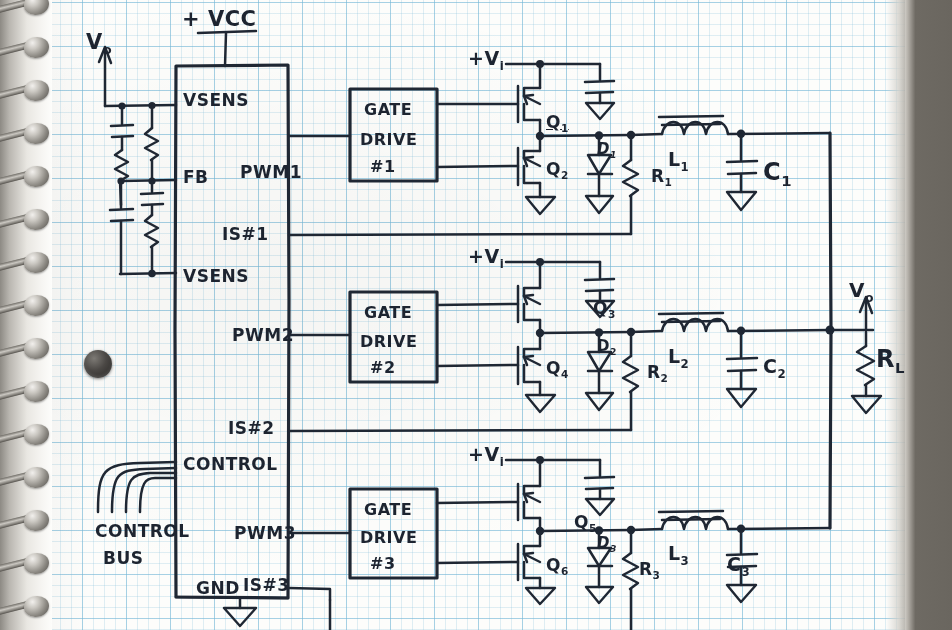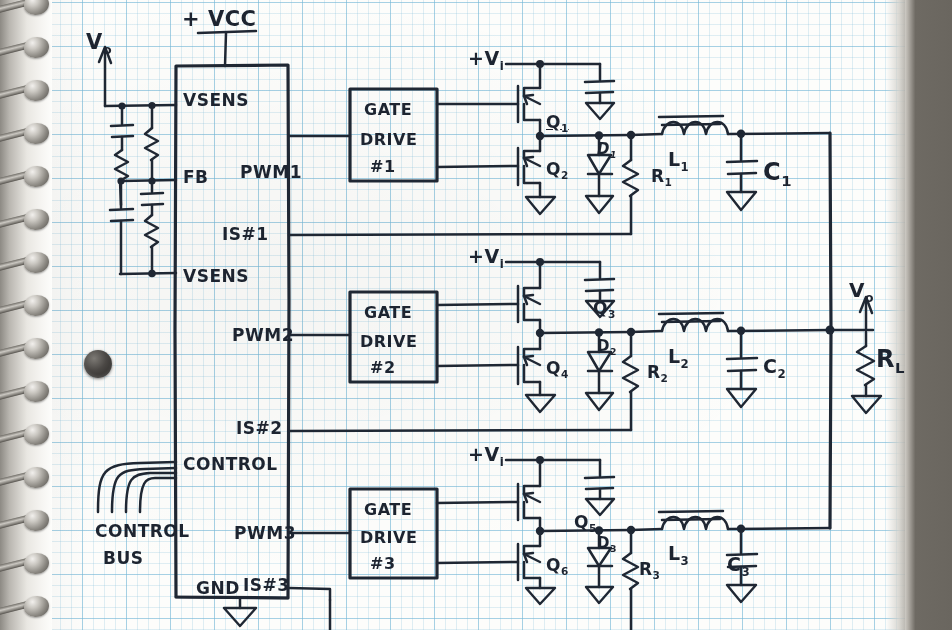--- a/index.html
+++ b/index.html
@@ -422,21 +422,21 @@
 
   <div class="lbl" style="left:183px;top:90px;font-size:17px;">VSENS</div>
   <div class="lbl" style="left:183px;top:167px;font-size:17px;">FB</div>
   <div class="lbl" style="left:183px;top:266px;font-size:17px;">VSENS</div>
   <div class="lbl" style="left:183px;top:454px;font-size:17px;">CONTROL</div>
   <div class="lbl" style="left:196px;top:578px;font-size:17px;">GND</div>
 
   <div class="lbl" style="left:240px;top:126px;font-size:17px;margin-top:36px;">PWM1</div>
   <div class="lbl" style="left:222px;top:224px;font-size:17px;">IS#1</div>
   <div class="lbl" style="left:232px;top:325px;font-size:17px;">PWM2</div>
-  <div class="lbl" style="left:228px;top:418px;font-size:17px;margin-left:8px;">IS#2</div>
+  <div class="lbl" style="left:228px;top:418px;font-size:17px;">IS#2</div>
   <div class="lbl" style="left:234px;top:523px;font-size:17px;">PWM3</div>
   <div class="lbl" style="left:243px;top:575px;font-size:17px;">IS#3</div>
 
   <div class="lbl" style="left:95px;top:521px;font-size:17px;">CONTROL</div>
   <div class="lbl" style="left:103px;top:548px;font-size:17px;">BUS</div>
 
   <div class="lbl" style="left:364px;top:100px;font-size:16px;">GATE</div>
   <div class="lbl" style="left:360px;top:130px;font-size:16px;">DRIVE</div>
   <div class="lbl" style="left:370px;top:157px;font-size:16px;">#1</div>
 
@@ -460,21 +460,21 @@
   <div class="lbl" style="left:546px;top:298px;font-size:17px;padding-left:47px;"><span>Q</span><sub>3</sub></div>
   <div class="lbl" style="left:546px;top:358px;font-size:17px;"><span>Q</span><sub>4</sub></div>
   <div class="lbl" style="left:597px;top:337px;font-size:15px;"><span>D</span><sub>2</sub></div>
   <div class="lbl" style="left:639px;top:362px;font-size:17px;margin-left:8px;"><span>R</span><sub>2</sub></div>
   <div class="lbl" style="left:668px;top:345px;font-size:19px;"><span>L</span><sub>2</sub></div>
   <div class="lbl" style="left:763px;top:355px;font-size:19px;"><span>C</span><sub>2</sub></div>
 
   <div class="lbl" style="left:468px;top:443px;font-size:19px;"><span>+V</span><sub>i</sub></div>
   <div class="lbl" style="left:546px;top:512px;font-size:17px;padding-left:28px;"><span>Q</span><sub>5</sub></div>
   <div class="lbl" style="left:546px;top:555px;font-size:17px;"><span>Q</span><sub>6</sub></div>
-  <div class="lbl" style="left:597px;top:534px;font-size:15px;"><span>D</span><sub>3</sub></div>
+  <div class="lbl" style="left:597px;top:534px;font-size:15px;font-style:italic;"><span>D</span><sub>3</sub></div>
   <div class="lbl" style="left:639px;top:559px;font-size:17px;"><span>R</span><sub>3</sub></div>
   <div class="lbl" style="left:668px;top:542px;font-size:19px;"><span>L</span><sub>3</sub></div>
   <div class="lbl" style="left:727px;top:553px;font-size:19px;text-align:center;"><span>C</span><sub>3</sub></div>
 
   <div class="lbl" style="left:849px;top:278px;font-size:20px;"><span>V</span><sub>o</sub></div>
   <div class="lbl" style="left:876px;top:345px;font-size:24px;"><span>R</span><sub>L</sub></div>
 
 </div>
 
 </body></html>

